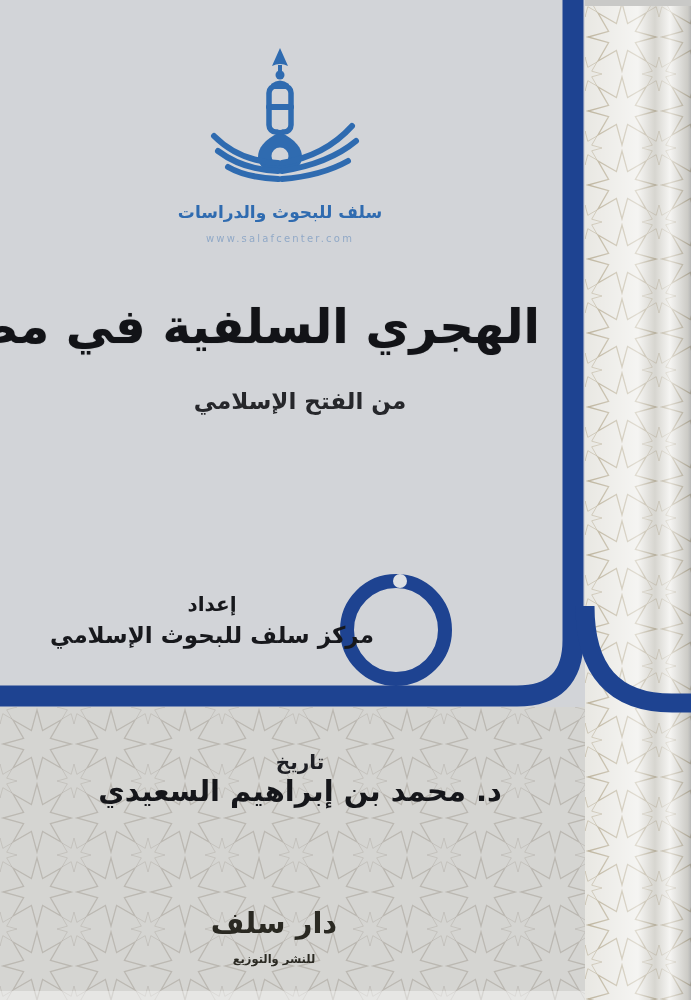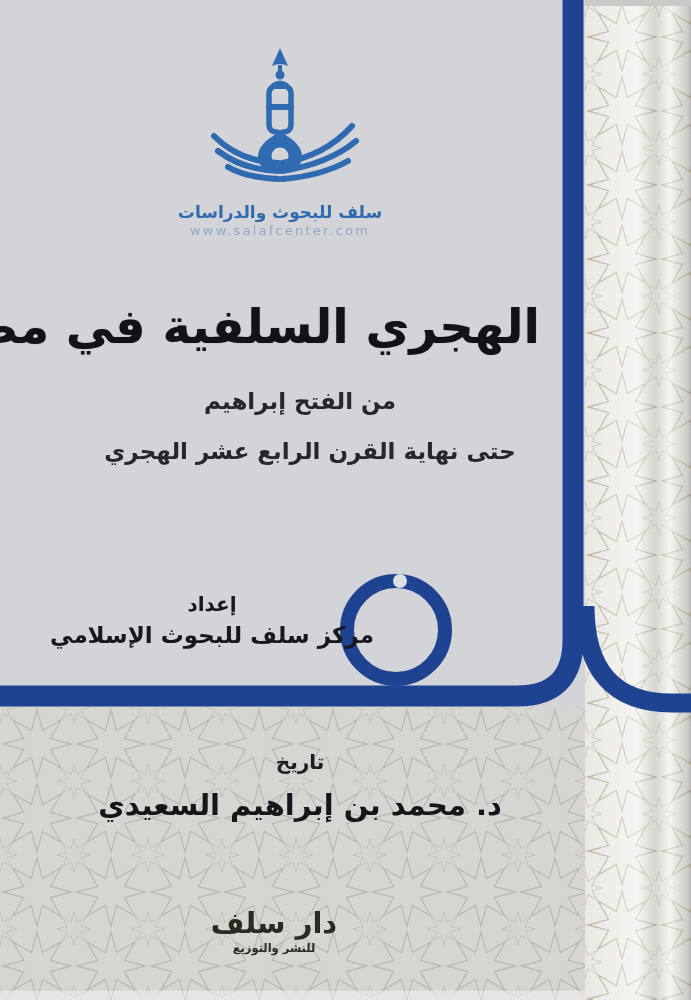--- a/index.html
+++ b/index.html
@@ -42,39 +42,39 @@
   svg.fill-pattern{position:absolute;left:0;top:0;display:block;}
   
   .design-svg{position:absolute;left:0;top:0;z-index:3;}
   
   .tb{position:absolute;z-index:5;text-align:center;direction:rtl;color:#17181c;}
   .logo-block{left:130px;top:44px;width:300px;direction:rtl;}
   .logo-block .logo-name{
     margin-top:14px;font-size:17px;font-weight:bold;color:#2f6bb0;letter-spacing:.5px;
   }
   .logo-block .logo-url{
-    margin-top:1px;font-size:13px;color:#91a9c7;letter-spacing:2.2px;direction:ltr;
+    margin-top:11px;font-size:10px;color:#91a9c7;letter-spacing:2.2px;direction:ltr;
   }
   .title{
     left:30px;top:262px;width:510px;
     font-size:48px;font-weight:bold;line-height:1.35;
     white-space:nowrap;color:#121317;
     text-shadow:0 0 1px rgba(0,0,0,.35);
   }
   .sub1{left:90px;top:388px;width:420px;font-size:23px;font-weight:600;color:#26272b;}
   .sub2{left:60px;top:438px;width:500px;font-size:23px;font-weight:600;color:#26272b;}
   .prepared{left:12px;top:592px;width:356px;margin-left:22px;}
   .prepared .label{font-size:20px;font-weight:bold;}
   .prepared .name{margin-top:6px;font-size:23px;font-weight:bold;}
   .supervision{left:55px;top:750px;width:490px;}
   .supervision .label{font-size:20px;font-weight:bold;color:#1d1e23;}
-  .supervision .name{margin-top:14px;font-size:29px;font-weight:bold;color:#15161a;}
+  .supervision .name{font-size:29px;font-weight:bold;color:#15161a;}
   .imprint{left:169px;top:908px;width:210px;color:#2a2922;}
   .imprint .name{font-size:29px;font-weight:bold;line-height:1.1;}
-  .imprint .tagline{margin-top:1px;font-size:11.5px;font-weight:bold;}
+  .imprint .tagline{margin-top:12px;font-size:11.5px;font-weight:bold;}
 </style>
 </head>
 <body>
 
 <div class="cover">
 
   <svg width="0" height="0" style="position:absolute" aria-hidden="true">
     <defs>
       <polygon id="st8" fill="none" stroke-width="1.3" points="71,37 50.4,42.6 61,61 42.6,50.4 37,71 31.4,50.4 13,61 23.6,42.6 3,37 23.6,31.4 13,13 31.4,23.6 37,3 42.6,23.6 61,13 50.4,31.4"></polygon>
       <pattern id="patStrong" width="74" height="74" patternUnits="userSpaceOnUse">
@@ -148,22 +148,21 @@
         <path d="M92 127 C124 122 148 112 166 97"></path>
         <path d="M92 135 C118 133 140 127 158 117"></path>
       </g>
     </svg>
     <div class="logo-name">سلف للبحوث والدراسات</div>
     <div class="logo-url">www.salafcenter.com</div>
   </div>
 
   <h1 class="tb title">الهجري السلفية في مصر</h1>
 
-  <div class="tb sub1">من الفتح إبراهيم</div>
-  <div class="tb sub2">حتى نهاية القرن الرابع عشر الهجري</div>
+  <div class="tb sub1">من الفتح الإسلامي</div>
 
   <div class="tb prepared">
     <div class="label">إعداد</div>
     <div class="name">مركز سلف للبحوث الإسلامي</div>
   </div>
 
   <div class="tb supervision">
     <div class="label">تاريخ</div>
     <div class="name">د. محمد بن إبراهيم السعيدي</div>
   </div>

